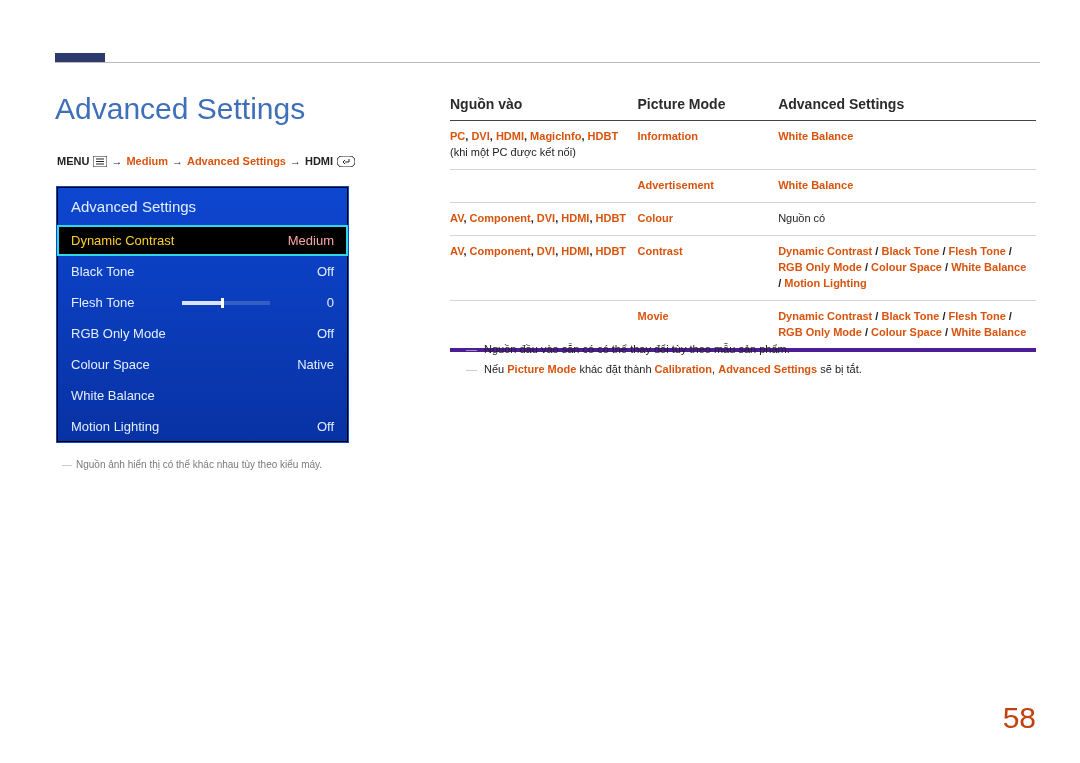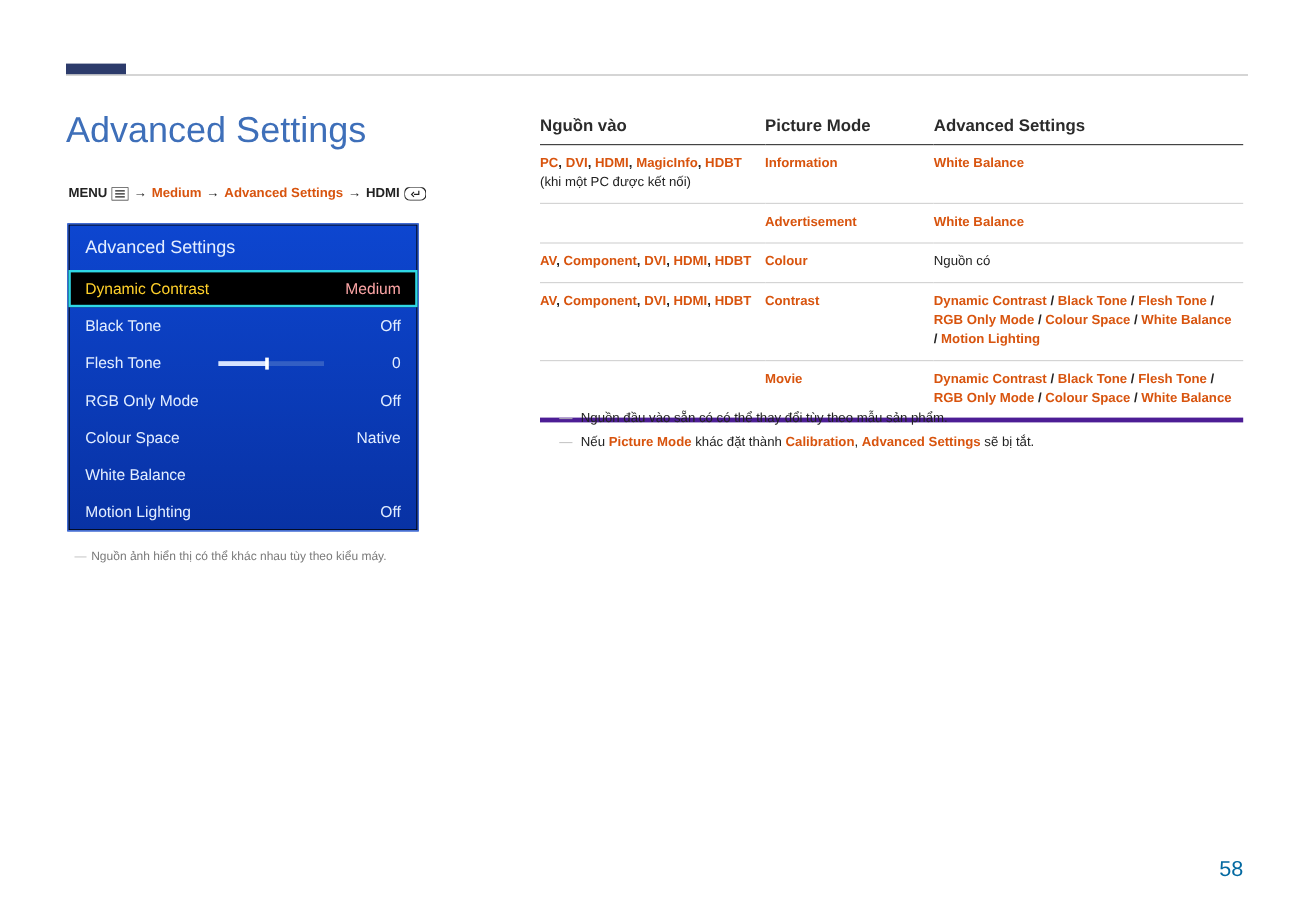--- a/index.html
+++ b/index.html
@@ -140,22 +140,22 @@
     color: #bbb;
     position: absolute;
     left: -18px;
     margin-right: 6px;
   }
   .note-line { position: relative; margin-left: 34px; }
   .page-num {
     position: absolute;
     right: 44px;
     bottom: 28px;
-    font-size: 18px;
-    color: #0369a1;
+    font-size: 30px;
+    color: #c2410c;
   }
   col.c1 { width: 32%; }
   col.c2 { width: 24%; }
   col.c3 { width: 44%; }
 </style>
 </head>
 <body>
 
 <div class="top-accent"></div>
 <div class="top-rule"></div>

